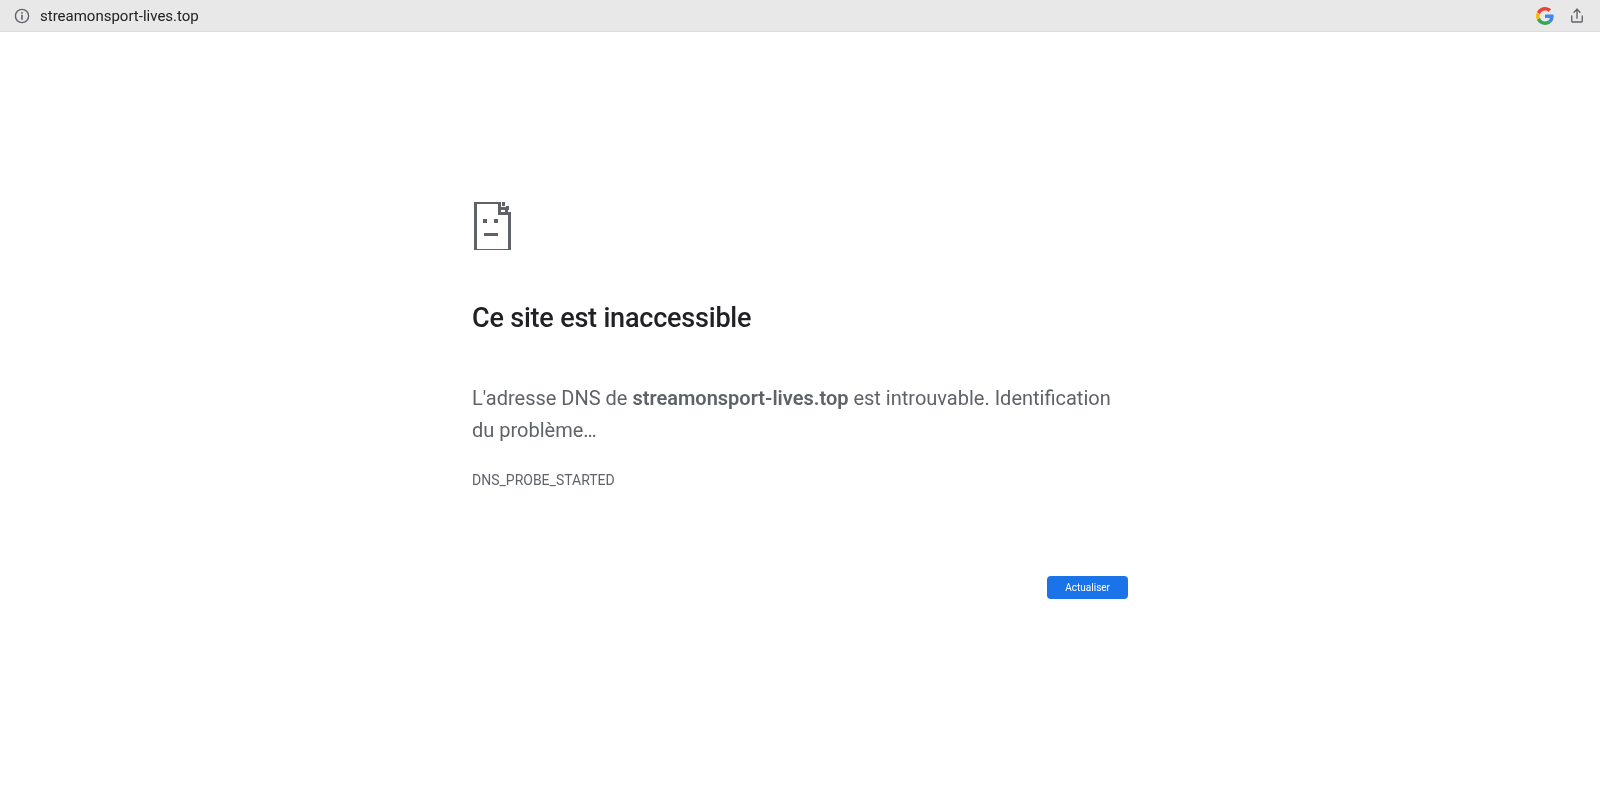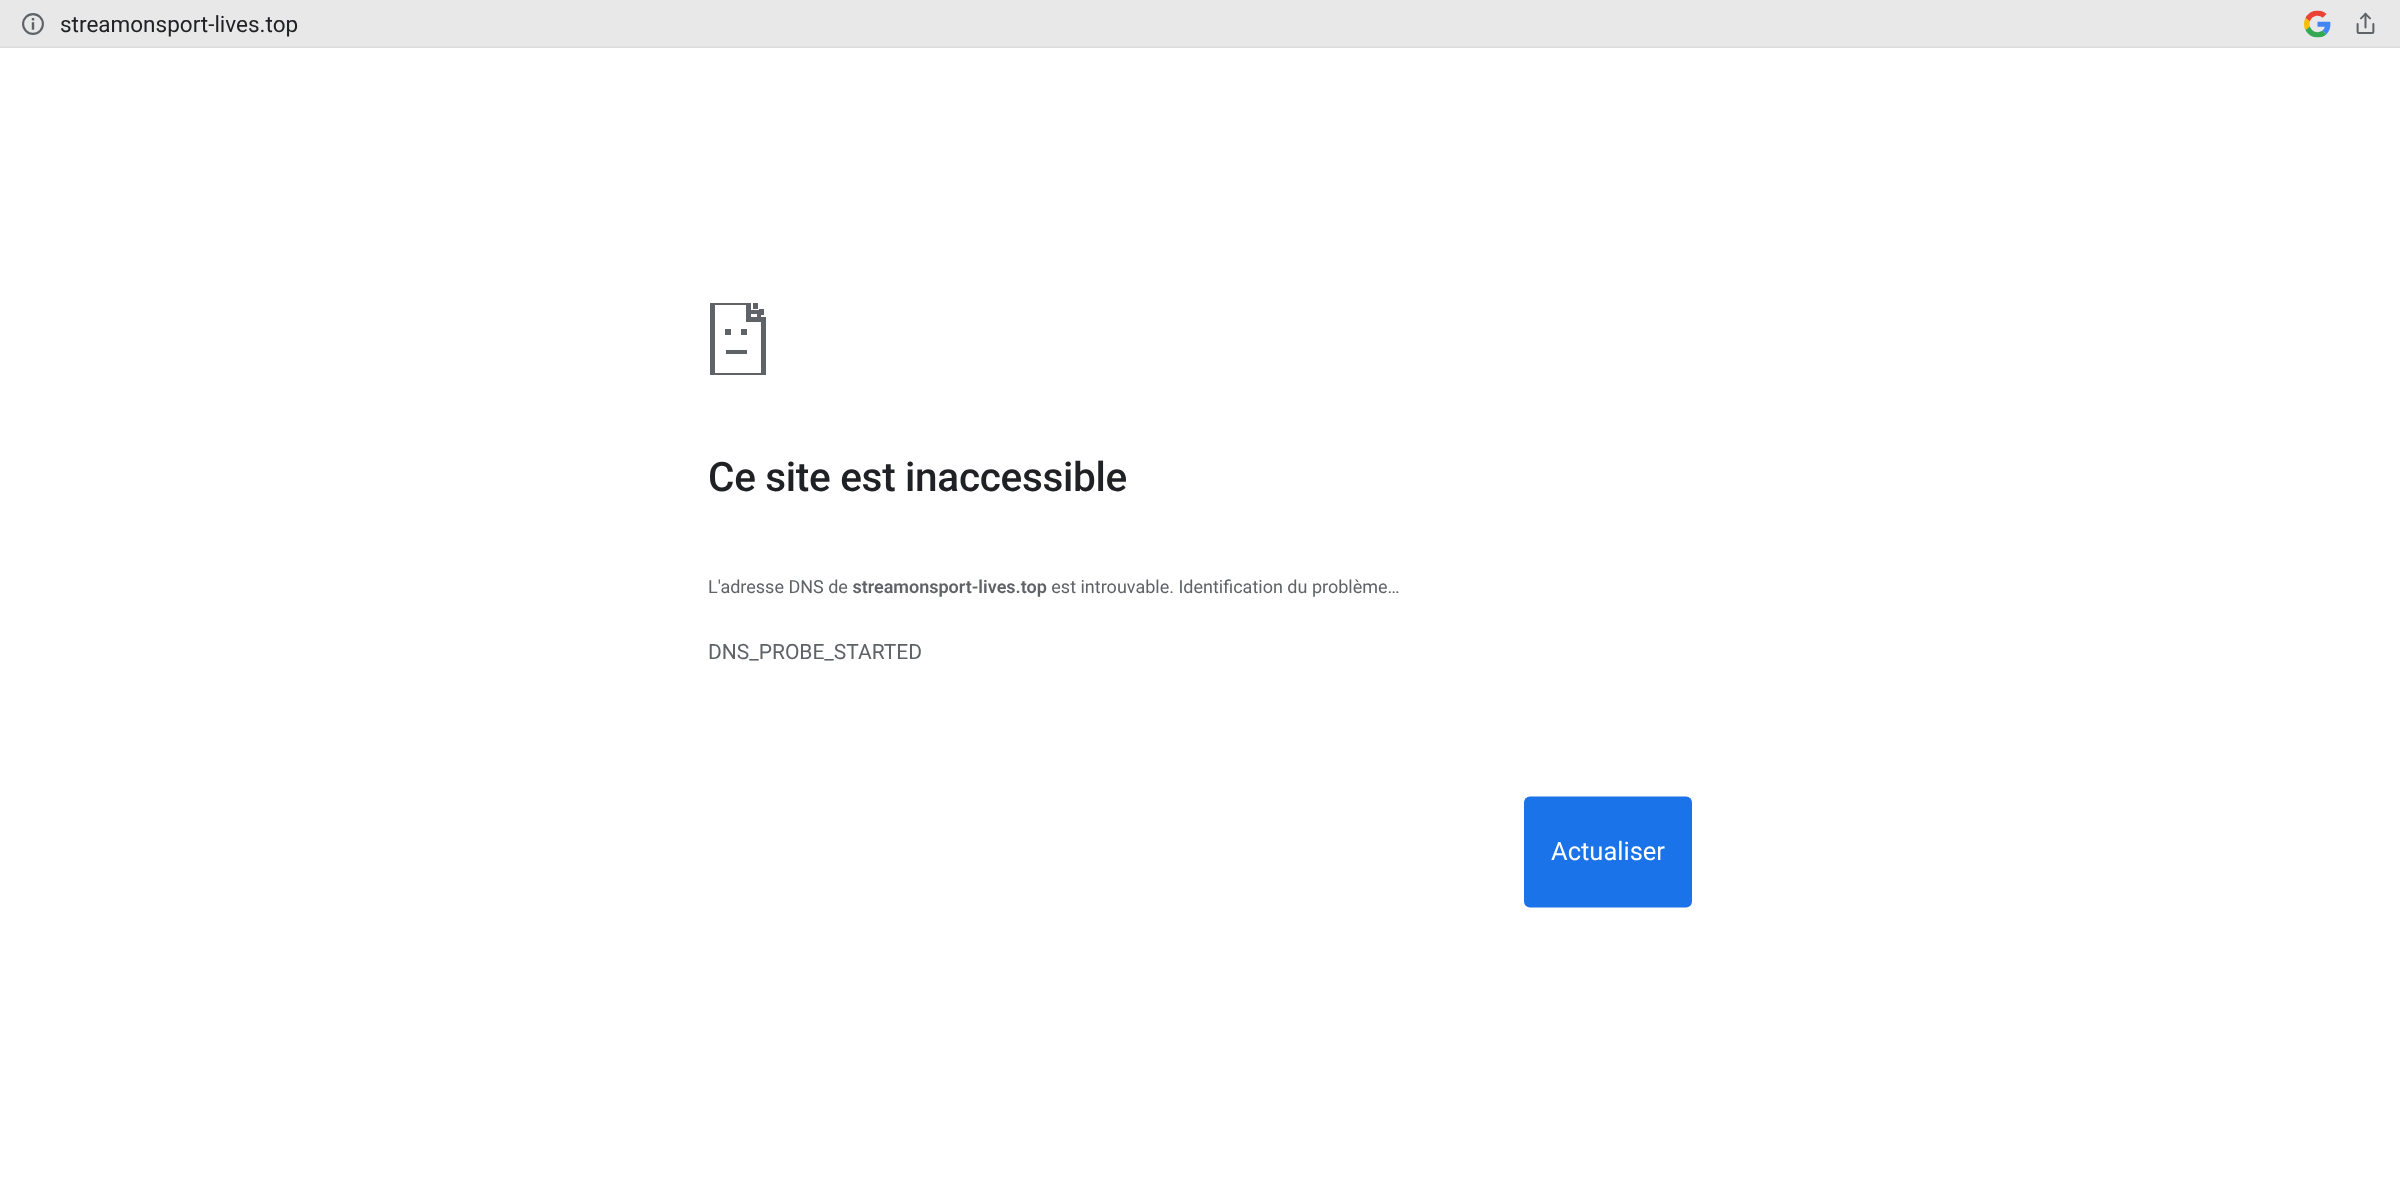--- a/index.html
+++ b/index.html
@@ -82,21 +82,21 @@
       margin-bottom: 52px;
     }
     .error-heading {
       font-size: 27px;
       font-weight: 500;
       color: #202124;
       margin-bottom: 22px;
       letter-spacing: -0.2px;
     }
     .error-desc {
-      font-size: 12px;
+      font-size: 20px;
       color: #5f6368;
       line-height: 1.6;
       margin-bottom: 26px;
       margin-top: 48px;
     }
     .error-desc .bold {
       font-weight: 600;
       color: #5f6368;
     }
     .error-code {
@@ -105,22 +105,22 @@
       margin-bottom: 88px;
     }
     .button-row {
       display: flex;
       justify-content: flex-end;
     }
     .reload-button {
       background: #1a73e8;
       color: #ffffff;
       border: none;
-      padding: 27px 18px;
-      font-size: 17px;
+      padding: 6px 18px;
+      font-size: 10px;
       border-radius: 4px;
       cursor: pointer;
       font-family: inherit;
     }
   </style>
 </head>
 <body>
 
 <div class="omnibox-bar">
   <div class="omnibox">

